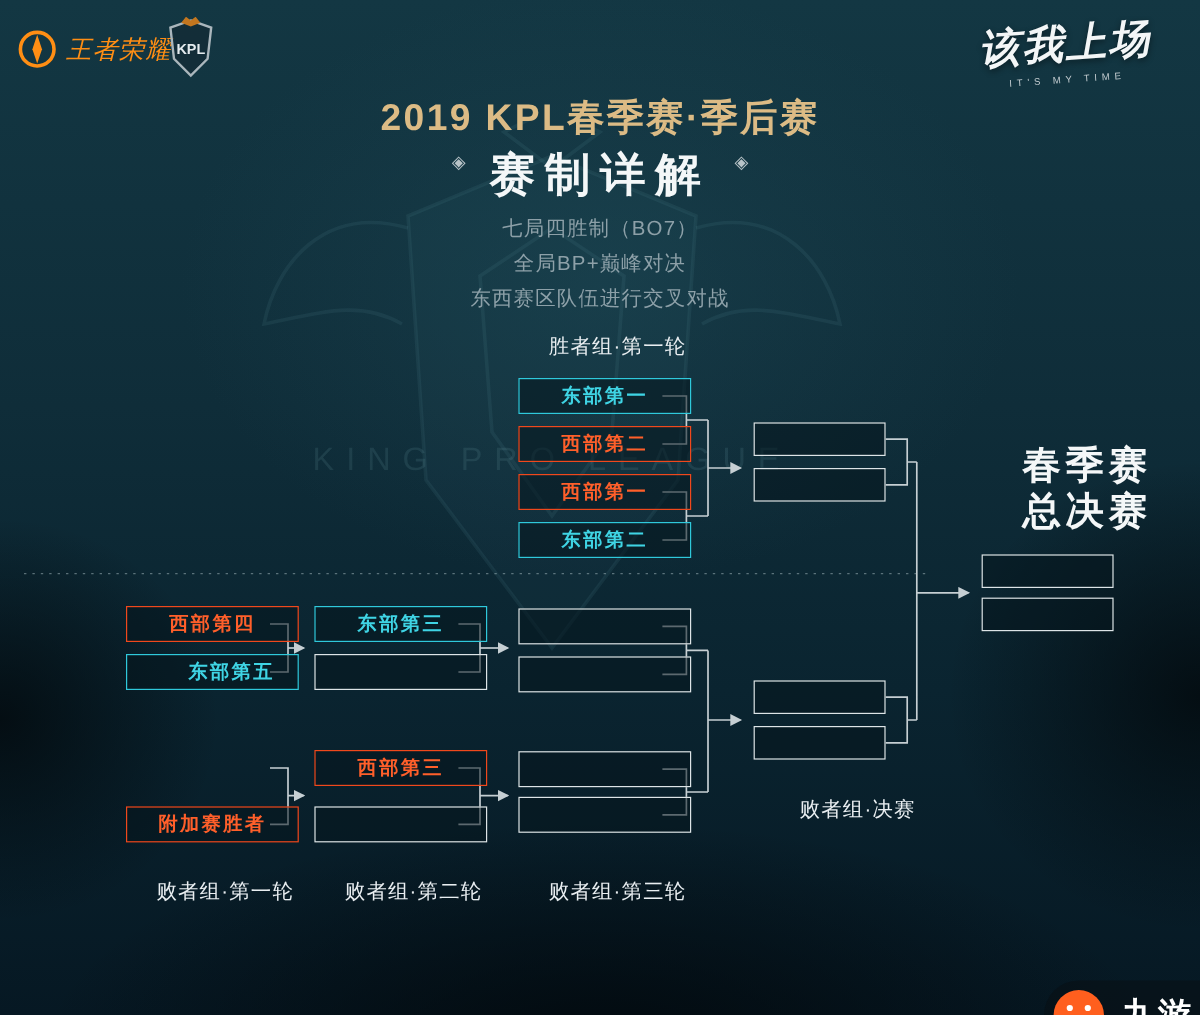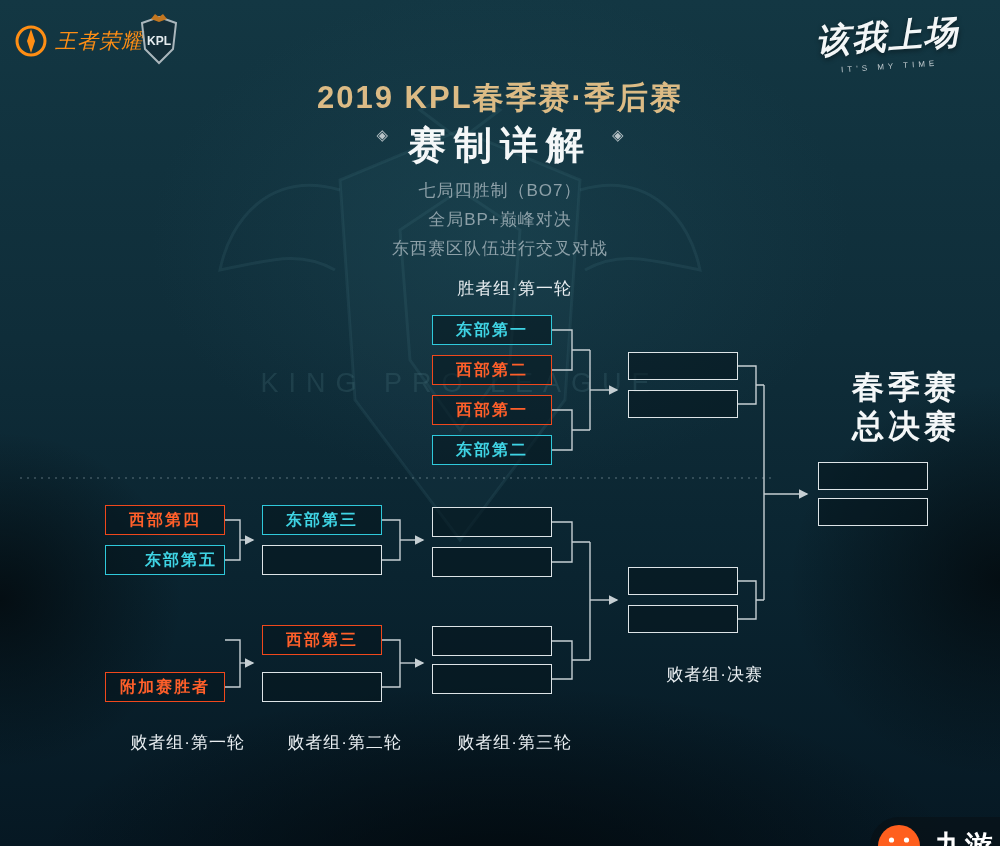--- a/index.html
+++ b/index.html
@@ -38,21 +38,21 @@
 
   
   .lbl { position:absolute; width:160px; text-align:right; font-size:17px;
          letter-spacing:1px; color:#e9eef1; }
 
   .gf-title { position:absolute; left:795px; top:368px; width:165px; text-align:right;
               font-size:32px; font-weight:900; letter-spacing:4px; color:#f4f7f8; line-height:39px; }
 
   
   .team-box {
-    position:absolute; width:120px; height:30px;
+    position:absolute; width:144px; height:30px;
     display:flex; align-items:center; justify-content:center;
     font-size:16px; font-weight:bold; letter-spacing:2px;
     border:1px solid #dde4e7; color:#e8eef0;
     background:rgba(5,22,29,0.55);
   }
   .team-box.east { border-color:#2fc9db; color:#3fd4e4; }
   .team-box.west { border-color:#f0481c; color:#ff5f2a;text-align:center; }
   .slot-sm { width:110px; height:28px; }
 
   svg.layer { position:absolute; left:0; top:0; pointer-events:none; }

